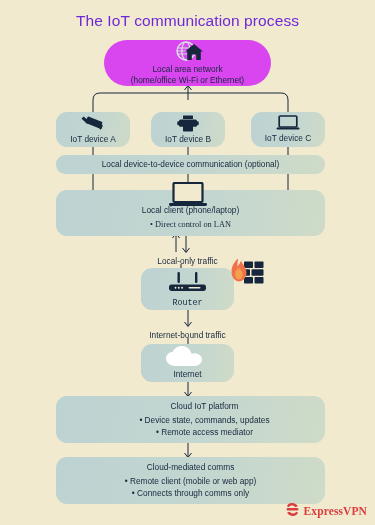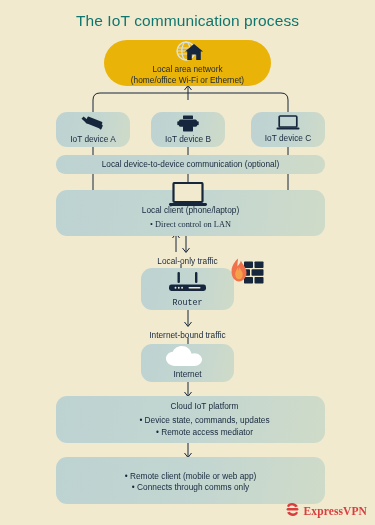--- a/index.html
+++ b/index.html
@@ -23,36 +23,36 @@
 
   
   .title {
     position: absolute;
     top: 12px;
     left: 0;
     width: 375px;
     text-align: center;
     font-size: 15.5px;
     letter-spacing: 0.1px;
-    color: #0f766e;
+    color: #6d28d9;
   }
 
   
   .box {
     position: absolute;
     box-sizing: border-box;
     border-radius: 11px;
     background: linear-gradient(100deg, #bdd3d2 0%, #c3d6d0 55%, #cfdbc8 100%);
     display: flex;
     flex-direction: column;
     align-items: center;
     justify-content: center;
   }
   .box.white {
-    background: #eab308;
+    background: #d946ef;
     border-radius: 23px;
   }
   .box-label {
     font-size: 8.3px;
     line-height: 11px;
     text-align: center;
     color: #16273d;
     white-space: nowrap;
   }
   .box-label.two {
@@ -272,20 +272,21 @@
     <div class="box-label" style="margin-top:2px;">Internet</div>
   </div>
 
   <div class="box" style="left:56px; top:396px; width:269px; height:47px;padding-left:28px;">
     <div class="box-label">Cloud IoT platform</div>
     <div class="bullet" style="margin-top:3px;">• Device state, commands, updates</div>
     <div class="bullet">• Remote access mediator</div>
   </div>
 
   <div class="box" style="left:56px; top:457px; width:269px; height:47px;">
+    <div class="box-label">Cloud-mediated comms</div>
     <div class="bullet" style="margin-top:3px;">• Remote client (mobile or web app)</div>
     <div class="bullet">• Connects through comms only</div>
   </div>
 
   <div class="logo">
     <span class="icon">
       <svg width="15" height="15" viewBox="0 0 15 15" xmlns="http://www.w3.org/2000/svg">
         <path d="M2,4.2 C2.6,2.2 4.6,1 7,1 C9.6,1 11.9,2.3 12.9,4.3 L10.2,5.2 C9.5,4.2 8.3,3.6 7,3.6 C5.4,3.6 4.3,4.2 4,5.2 Z" fill="#d93e3e"></path>
         <rect x="1.6" y="6.1" width="11.8" height="2.5" rx="1.25" fill="#d93e3e"></rect>
         <path d="M13,10.6 C12.4,12.7 10.4,14 8,14 C5.4,14 3.1,12.6 2.1,10.6 L4.8,9.7 C5.5,10.8 6.7,11.4 8,11.4 C9.6,11.4 10.7,10.7 11,9.7 Z" fill="#d93e3e"></path>

